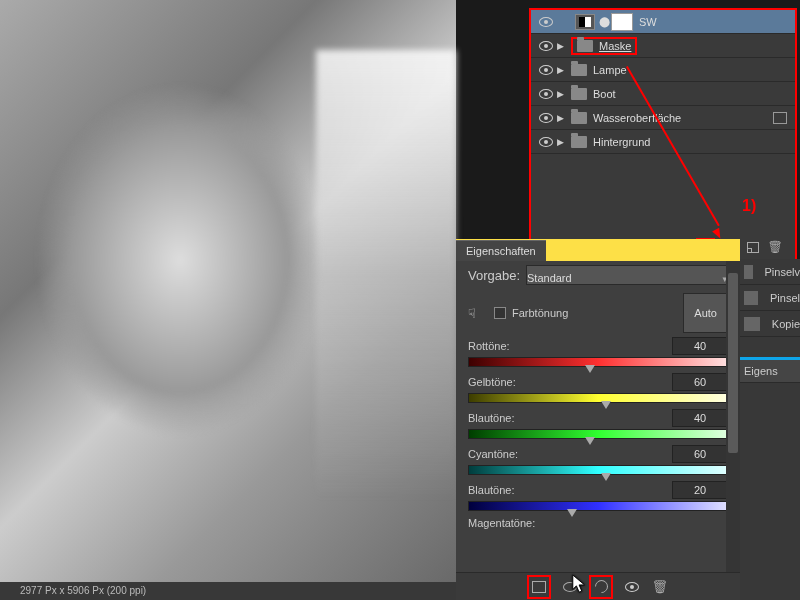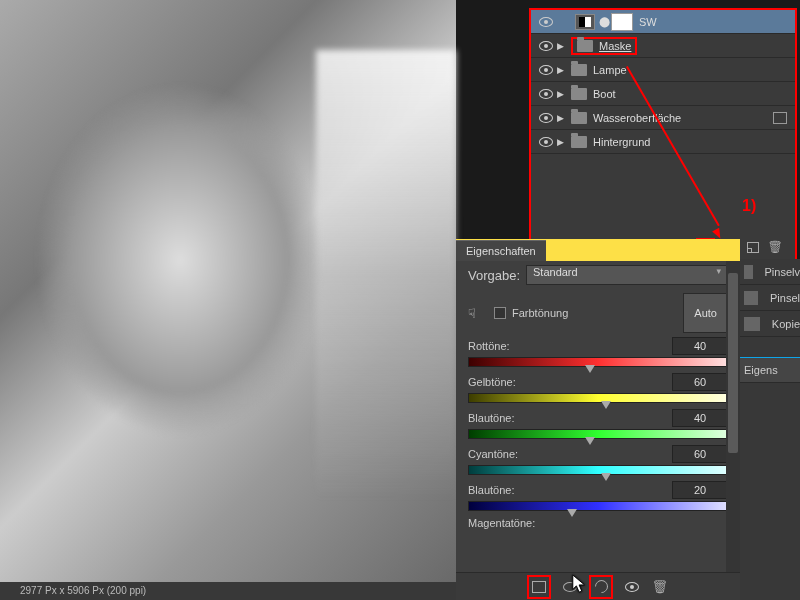--- a/index.html
+++ b/index.html
@@ -38,21 +38,21 @@
 .props-panel { position: absolute; left: 456px; top: 239px; width: 284px; height: 361px; background: #3f3f3f; }
 .props-tab { height: 22px; background: #fde047; display: flex; align-items: center; }
 .props-tab-label { background: #454545; padding: 4px 10px; color: #ddd; font-size: 11px; border-top: 1px solid #666; }
 .props-header { display: flex; align-items: center; padding: 6px 8px; gap: 6px; }
 .bw-thumb { width: 18px; height: 15px; background: linear-gradient(90deg, #000 50%, #fff 50%); border: 1px solid #888; }
 .mask-thumb-hdr { width: 18px; height: 15px; background: radial-gradient(circle, #fff 30%, #555 30%); border: 1px solid #888; }
 .props-title { color: #ddd; font-size: 11px; font-weight: bold; }
 .props-body { padding: 4px 12px; }
 .props-row { display: flex; align-items: center; margin-bottom: 4px; }
 .props-label { color: #ccc; font-size: 13px; width: 58px; }
-.props-select { flex: 1; height: 20px; background: #555; border: 1px solid #2a2a2a; color: #ddd; font-size: 11px; padding: 0 6px; display: flex; align-items: flex-start; justify-content: space-between; }
+.props-select { flex: 1; height: 20px; background: #555; border: 1px solid #2a2a2a; color: #ddd; font-size: 11px; padding: 0 0; display: flex; align-items: flex-end; justify-content: space-between; }
 .props-select::after { content: '▾'; color: #aaa; font-size: 9px; }
 .checkbox { width: 12px; height: 12px; border: 1px solid #888; background: #333; margin-right: 6px; }
 .auto-btn { margin-left: auto; background: #555; border: 1px solid #2a2a2a; color: #ddd; font-size: 11px; padding: 13px 10px; }
 .hand-icn { width: 18px; color: #ccc; font-size: 13px; margin-right: 8px; }
 
 .slider-group { margin: 4px 0 6px; }
 .slider-label-row { display: flex; align-items: center; margin-bottom: 2px; }
 .slider-label { color: #ccc; font-size: 11px; flex: 1; }
 .slider-value { width: 56px; height: 18px; background: #333; border: 1px solid #222; color: #ddd; font-size: 11px; text-align: center; line-height: 17px; }
 .slider-track { height: 10px; position: relative; border: 1px solid #222; }
@@ -277,20 +277,20 @@
     </div>
   <div class="rp-row">
       <span class="rp-icon"></span>
       <span>Pinsel</span>
     </div>
   <div class="rp-row">
       <span class="rp-icon"></span>
       <span>Kopie</span>
     </div>
   <div style="height:20px;"></div>
-  <div class="rp-row" style="background:#454545;border-top:1px solid #0ea5e9;">
+  <div class="rp-row" style="background:#454545;border-top:3px solid #0ea5e9;">
       <span>Eigens</span>
     </div>
 </div>
 
 <svg class="cursor" viewBox="0 0 20 24">
     <path d="M2 2 L2 18 L6 14 L9 21 L12 20 L9 13 L15 13 Z" fill="#fff" stroke="#000" stroke-width="1"></path>
   </svg>
 
 </body></html>

